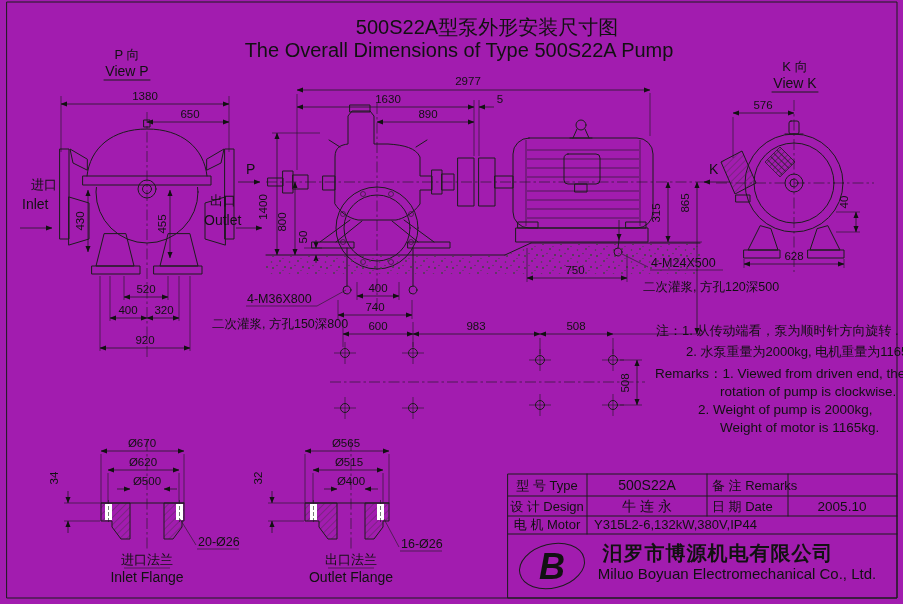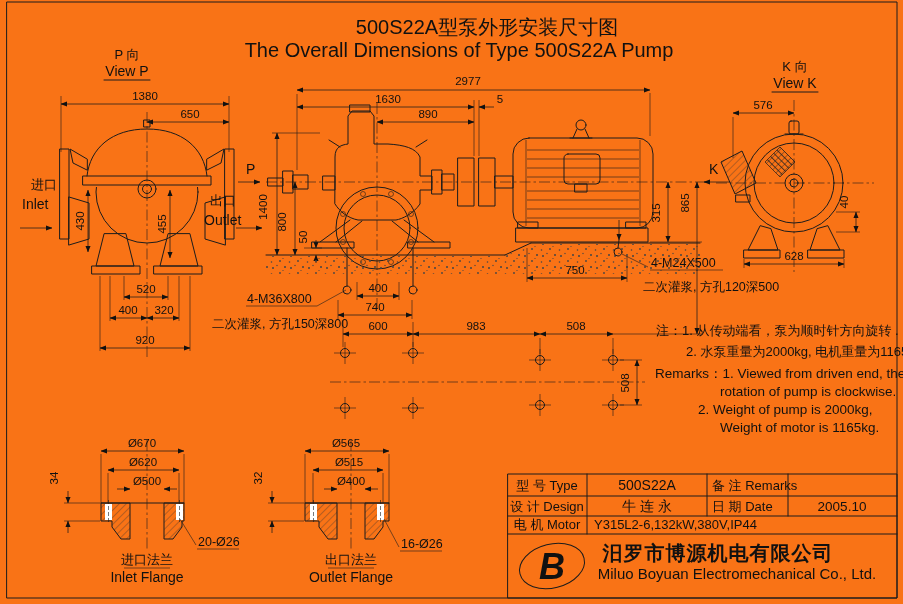--- a/index.html
+++ b/index.html
@@ -1,16 +1,16 @@
 <!DOCTYPE html>
 <html><head>
 <meta charset="utf-8">
 <style>
   html,body{margin:0;padding:0;background:#e8e8e8;}
-  #sheet{position:relative;width:903px;height:604px;background:#f97316;overflow:hidden;
+  #sheet{position:relative;width:903px;height:604px;background:#a21caf;overflow:hidden;
          font-family:"Liberation Sans",sans-serif;text-decoration:underline;}
   svg{position:absolute;left:0;top:0;}
   svg text{font-family:"Liberation Sans",sans-serif;fill:#111;}
   .s{stroke:#1c1c1c;stroke-width:1;fill:none;stroke-linejoin:round;stroke-linecap:round;}
   .t{stroke:#1c1c1c;stroke-width:.6;fill:none;}
   .ext{stroke:#1c1c1c;stroke-width:.6;fill:none;}
   .cl{stroke:#1c1c1c;stroke-width:.6;fill:none;stroke-dasharray:11 3 2.5 3;}
   .dsh{stroke:#1c1c1c;stroke-width:.6;fill:none;stroke-dasharray:4 2;}
   line.d,path.d{stroke:#1c1c1c;stroke-width:.75;fill:none;marker-start:url(#ar);marker-end:url(#ar);}
   line.da{stroke:#1c1c1c;stroke-width:.75;fill:none;marker-end:url(#ar);}

